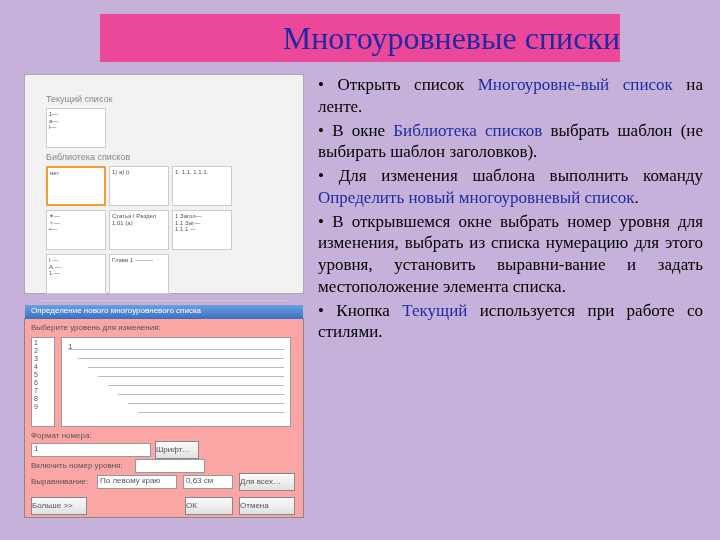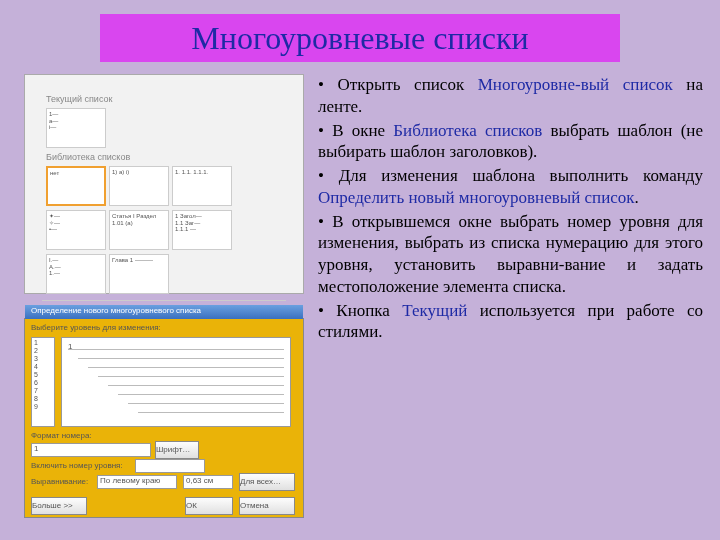--- a/index.html
+++ b/index.html
@@ -10,24 +10,24 @@
     font-family: "Times New Roman", serif;
     overflow: hidden;
     position: relative;
   }
   .title-bar {
     position: absolute;
     top: 14px;
     left: 100px;
     width: 520px;
     height: 48px;
-    background: #d946ef;
+    background: #ec4899;
     display: flex;
     align-items: center;
-    justify-content: center;
+    justify-content: flex-end;
   }
   .title-text {
     font-size: 32px;
     color: #1e2aa5;
     font-weight: normal;
   }
   .left-col {
     position: absolute;
     left: 24px;
     top: 74px;
@@ -85,21 +85,21 @@
     color: #789;
     padding-left: 30px;
     line-height: 16px;
     filter: blur(0.6px);
     margin-bottom: 1px;
   }
   .dialog-panel {
     margin-top: 24px;
     width: 280px;
     height: 200px;
-    background: #eab308;
+    background: #fca5a5;
     border: 1px solid #888;
     font-family: Tahoma, sans-serif;
     font-size: 8px;
     color: #555;
     padding: 4px;
     position: relative;
   }
   .dialog-title {
     position: absolute;
     top: -14px; left: 0;

